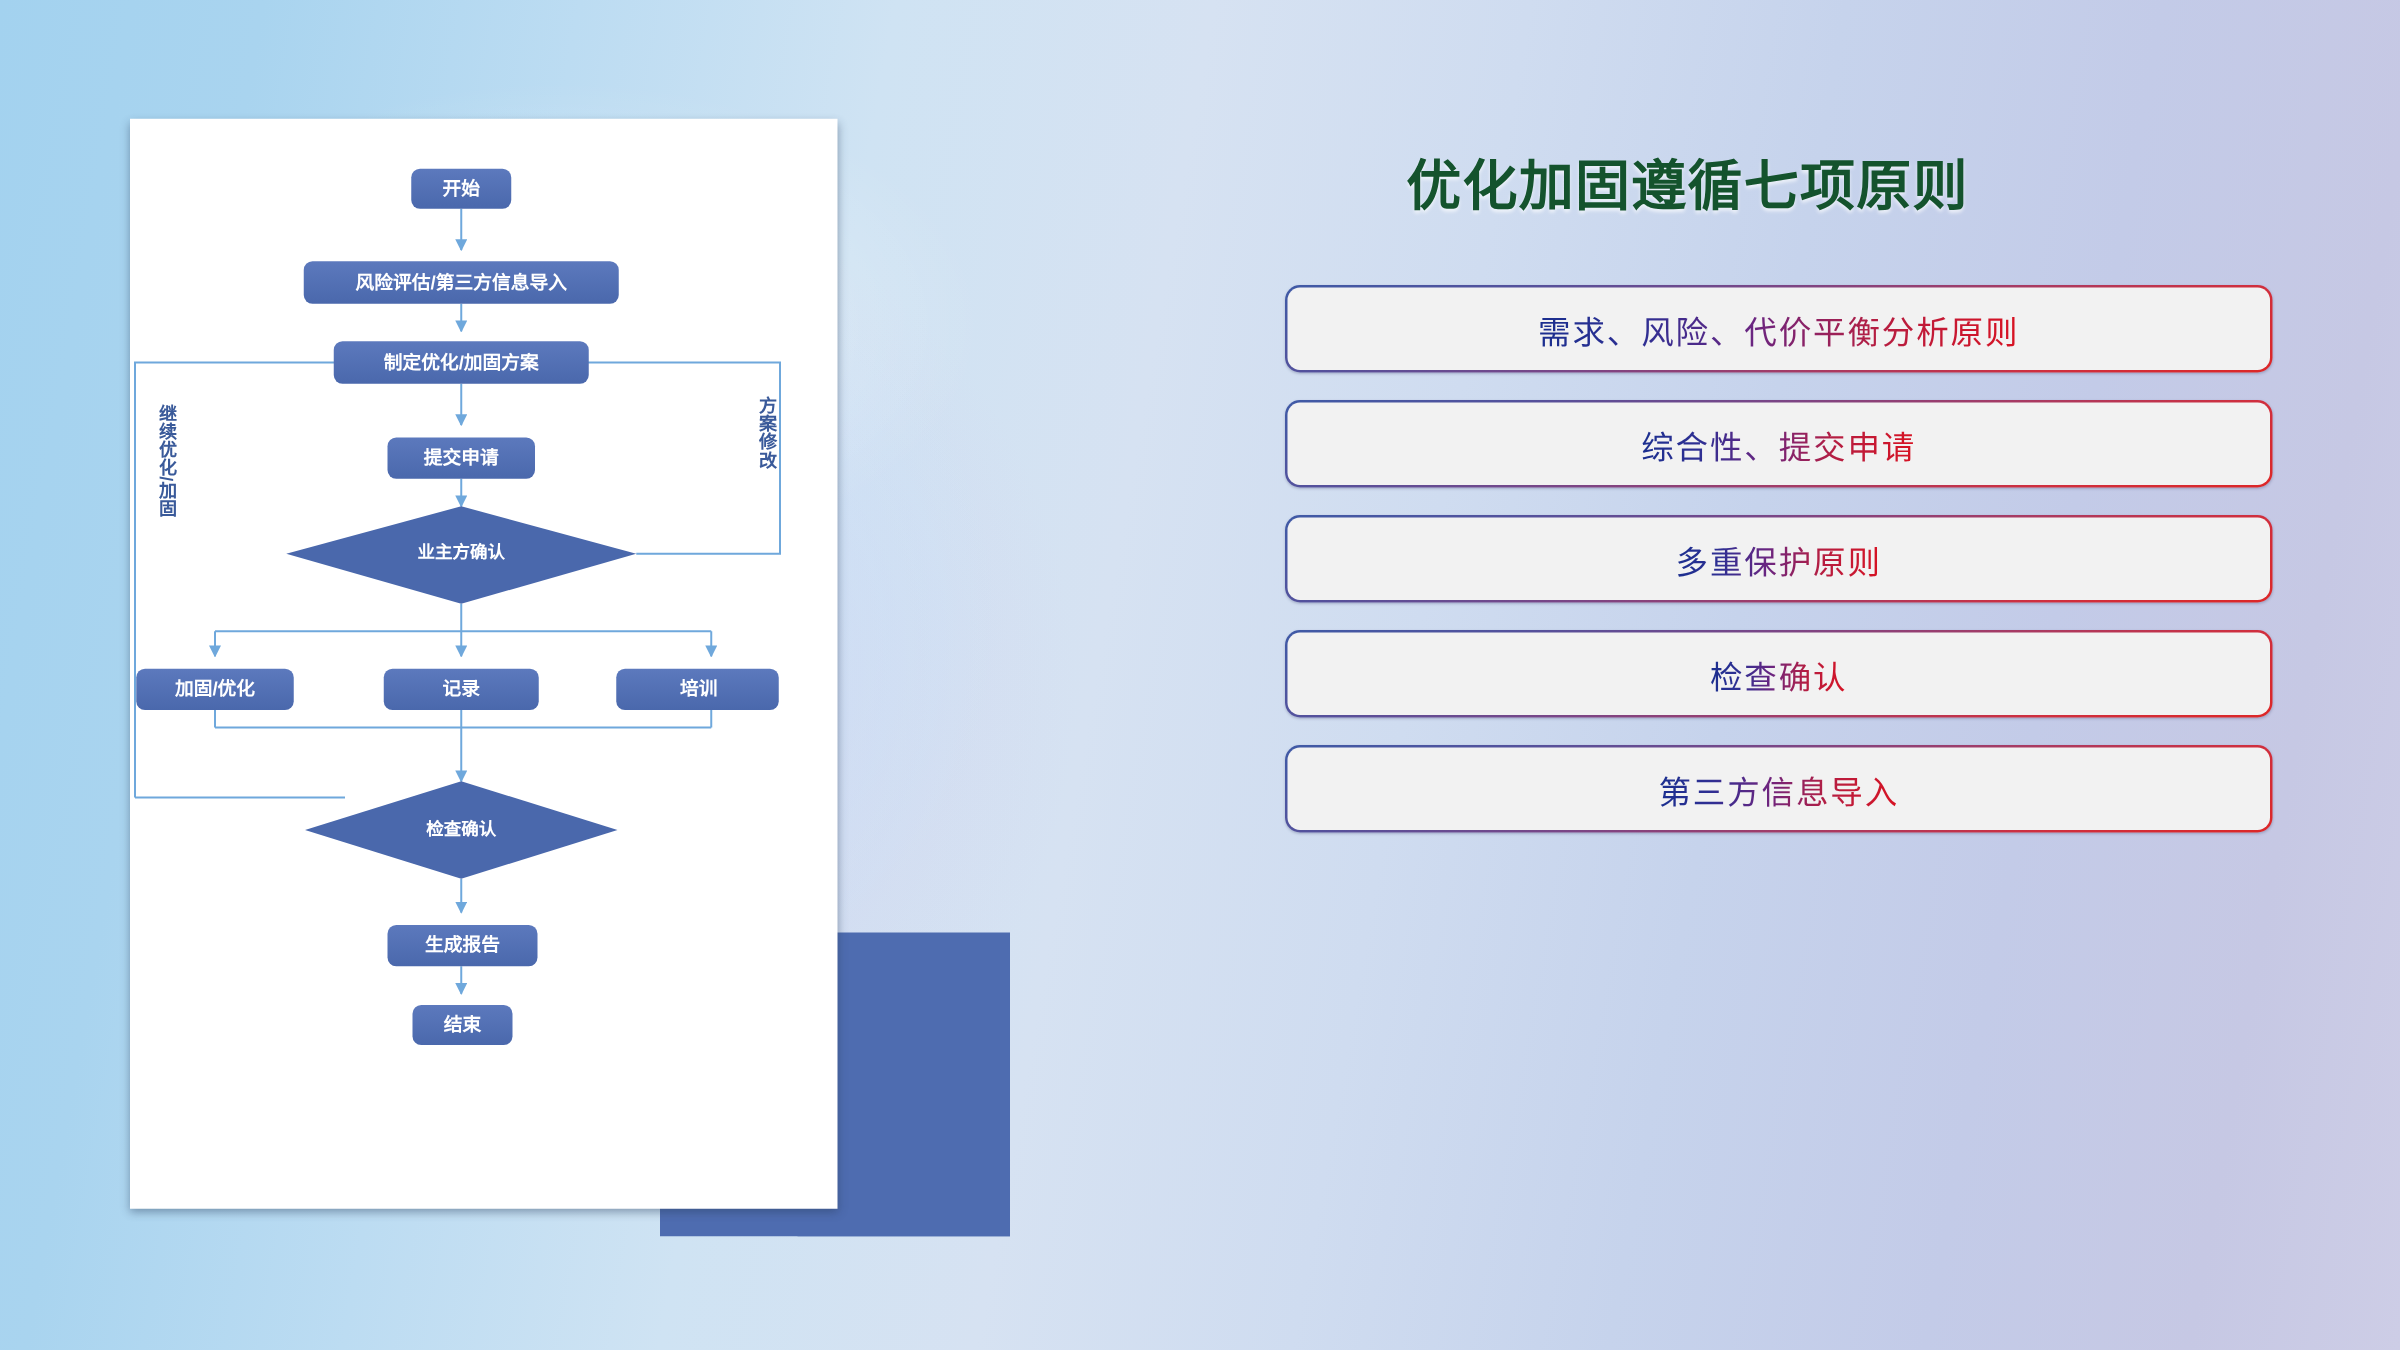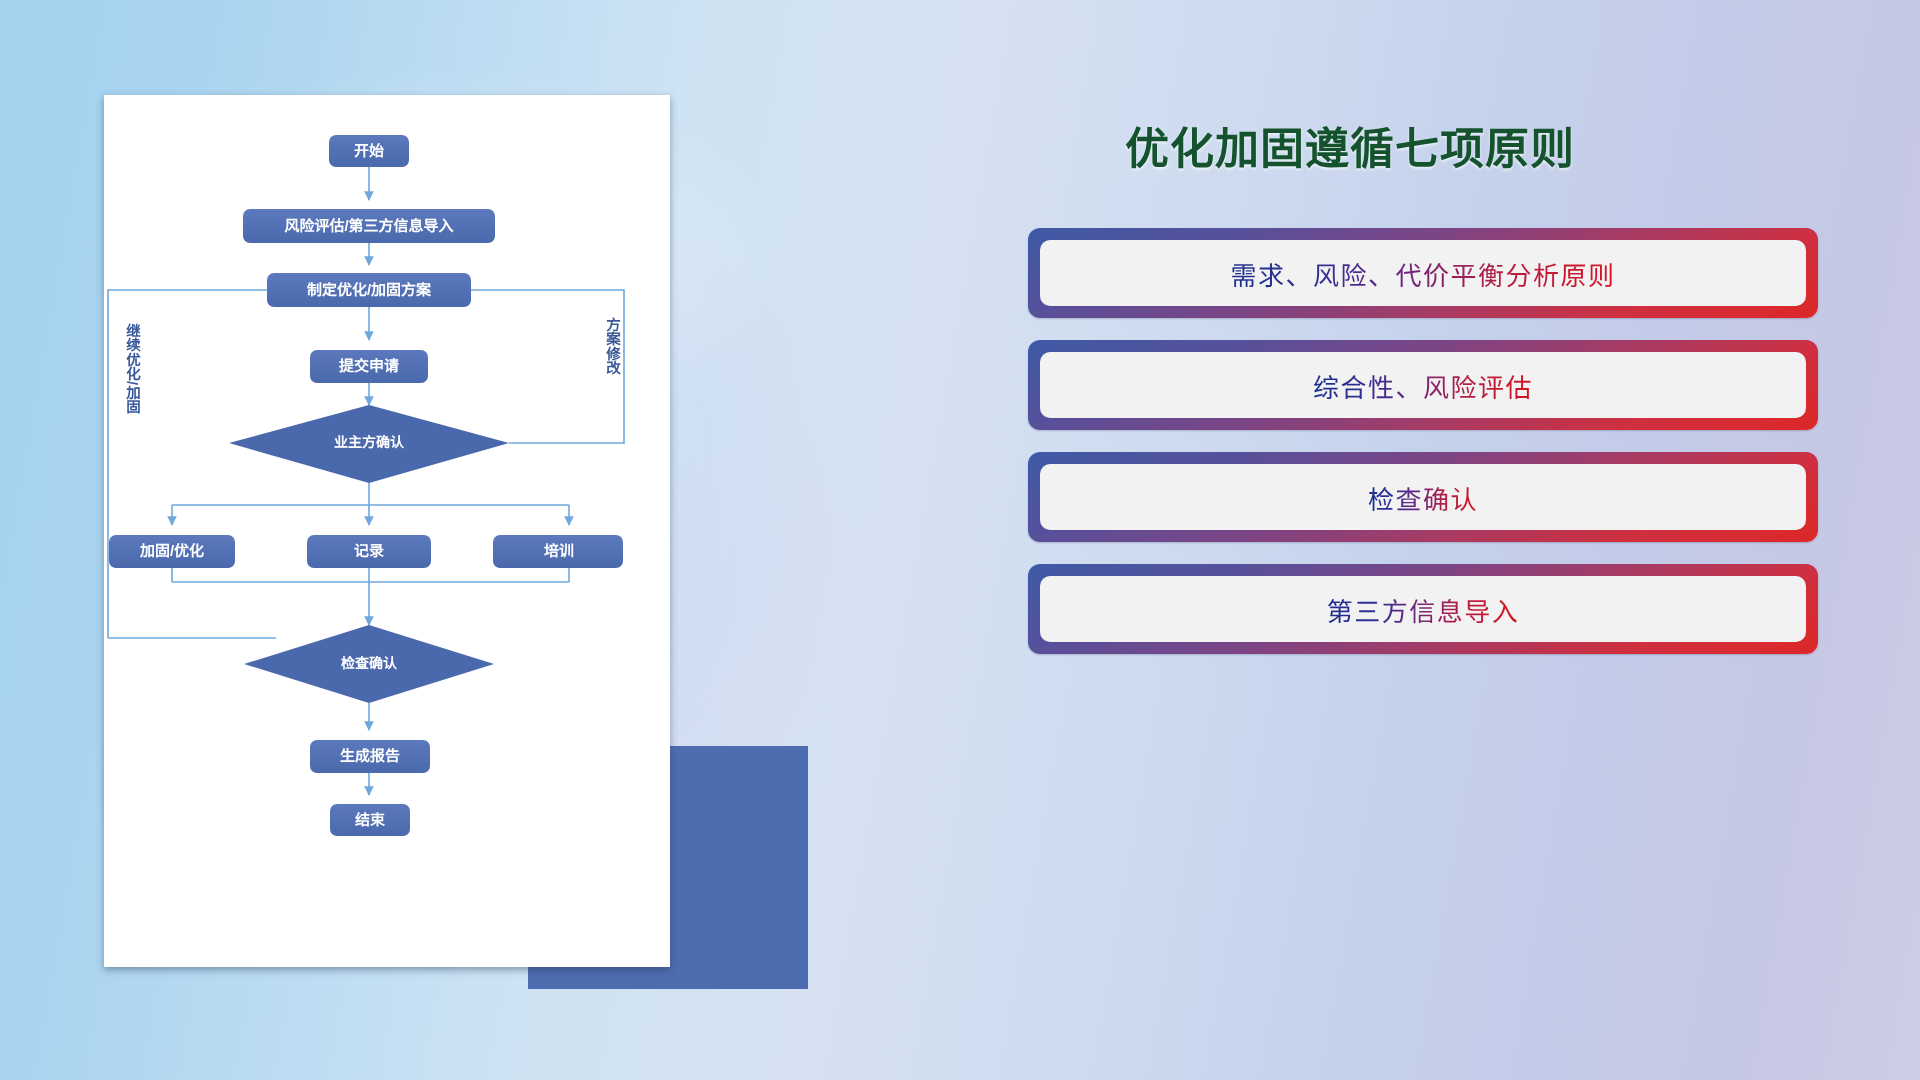--- a/index.html
+++ b/index.html
@@ -89,21 +89,21 @@
     letter-spacing:1px;
     color:#14532d;
     text-shadow:0 2px 3px rgba(255,255,255,.65);
     white-space:nowrap;
   }
   #cards{position:absolute;left:8px;top:228px;width:790px;}
   .pcard{
     position:relative;
     height:66px;margin-bottom:22px;
     border-radius:12px;
-    padding:12px;
+    padding:2px;
     background:linear-gradient(158deg,
       #3f5aa6 0%,
       #54519c 20%,
       #7c4585 42%,
       #a93a62 62%,
       #cf2f3f 80%,
       #dd2727 100%);
     box-shadow:0 1px 2px rgba(60,70,110,.28);
   }
   .pcard-inner{
@@ -258,25 +258,30 @@
   <div id="cards">
 
     <div class="pcard">
       <div class="pcard-inner">
         <span class="pcard-label">需求、风险、代价平衡分析原则</span>
       </div>
     </div>
 
     <div class="pcard">
       <div class="pcard-inner">
-        <span class="pcard-label">综合性、风险评估</span>
-      </div>
-    </div>
-
-
+        <span class="pcard-label">综合性、提交申请</span>
+      </div>
+    </div>
+
+
+    <div class="pcard">
+      <div class="pcard-inner">
+        <span class="pcard-label">多重保护原则</span>
+      </div>
+    </div>
 
 
     <div class="pcard">
       <div class="pcard-inner">
         <span class="pcard-label">检查确认</span>
       </div>
     </div>
 
     <div class="pcard">
       <div class="pcard-inner">

